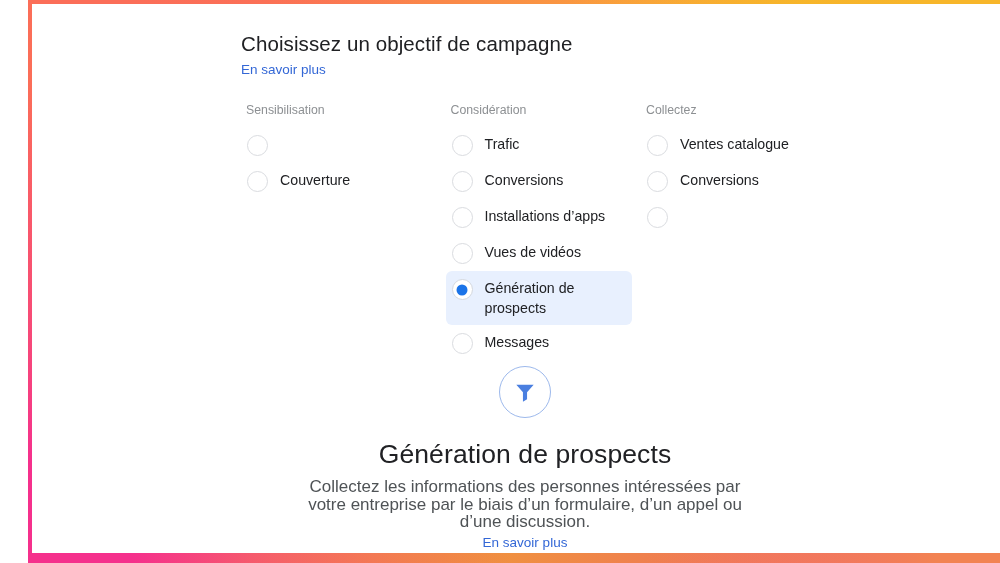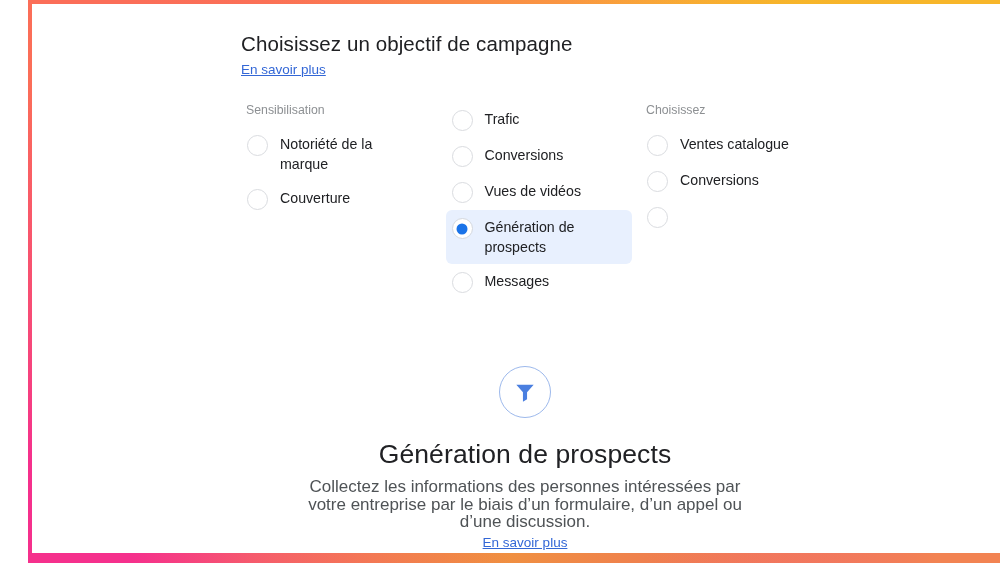--- a/index.html
+++ b/index.html
@@ -68,21 +68,20 @@
     line-height: 28px;
     white-space: nowrap;
   }
   .learn-more-link {
     display: inline-block;
     font-size: 13.5px;
     color: #3367d6;
     line-height: 20px;
     cursor: pointer;
     white-space: nowrap;
-    text-decoration: underline;
   }
   #header-learn-more { margin-top: 2px; }
 
   
   #objectives {
     position: absolute;
     left: 209px;
     top: 98px;
     width: 590px;
     display: flex;
@@ -194,53 +193,57 @@
     <div id="header">
       <div id="page-title">Choisissez un objectif de campagne</div>
       <a id="header-learn-more" class="learn-more-link">En savoir plus</a>
     </div>
 
     <div id="objectives">
         <div class="objective-column col-1">
           <div class="column-heading">Sensibilisation</div>
           <div class="option-row">
             <span class="radio"></span>
-            <span class="option-label">Notoriété de la marque</span>
           </div>
           <div class="option-row">
             <span class="radio"></span>
             <span class="option-label">Couverture</span>
           </div>
         </div>
         <div class="objective-column col-2">
+          <div class="column-heading">Considération</div>
           <div class="option-row">
             <span class="radio"></span>
             <span class="option-label">Trafic</span>
           </div>
           <div class="option-row">
             <span class="radio"></span>
             <span class="option-label">Conversions</span>
+          </div>
+          <div class="option-row">
+            <span class="radio"></span>
+            <span class="option-label">Installations d’apps</span>
           </div>
           <div class="option-row">
             <span class="radio"></span>
             <span class="option-label">Vues de vidéos</span>
           </div>
           <div class="option-row selected">
             <span class="radio">
               <span class="dot"></span>
             </span>
             <span class="option-label">Génération de prospects</span>
           </div>
           <div class="option-row">
             <span class="radio"></span>
             <span class="option-label">Messages</span>
           </div>
         </div>
         <div class="objective-column col-3">
-          <div class="column-heading">Choisissez</div>
+          <div class="column-heading">Collectez</div>
           <div class="option-row">
             <span class="radio"></span>
             <span class="option-label">Ventes catalogue</span>
           </div>
           <div class="option-row">
             <span class="radio"></span>
             <span class="option-label">Conversions</span>
           </div>
           <div class="option-row">
             <span class="radio"></span>

